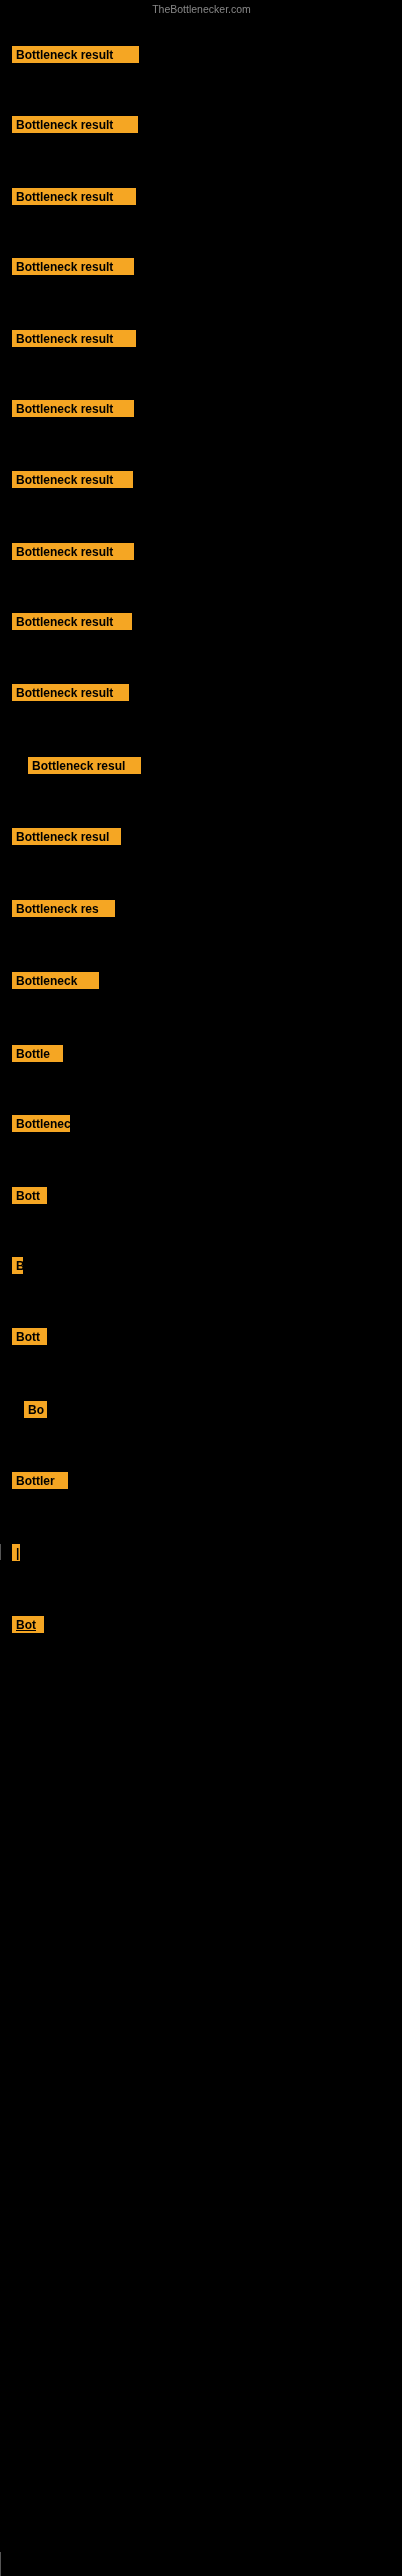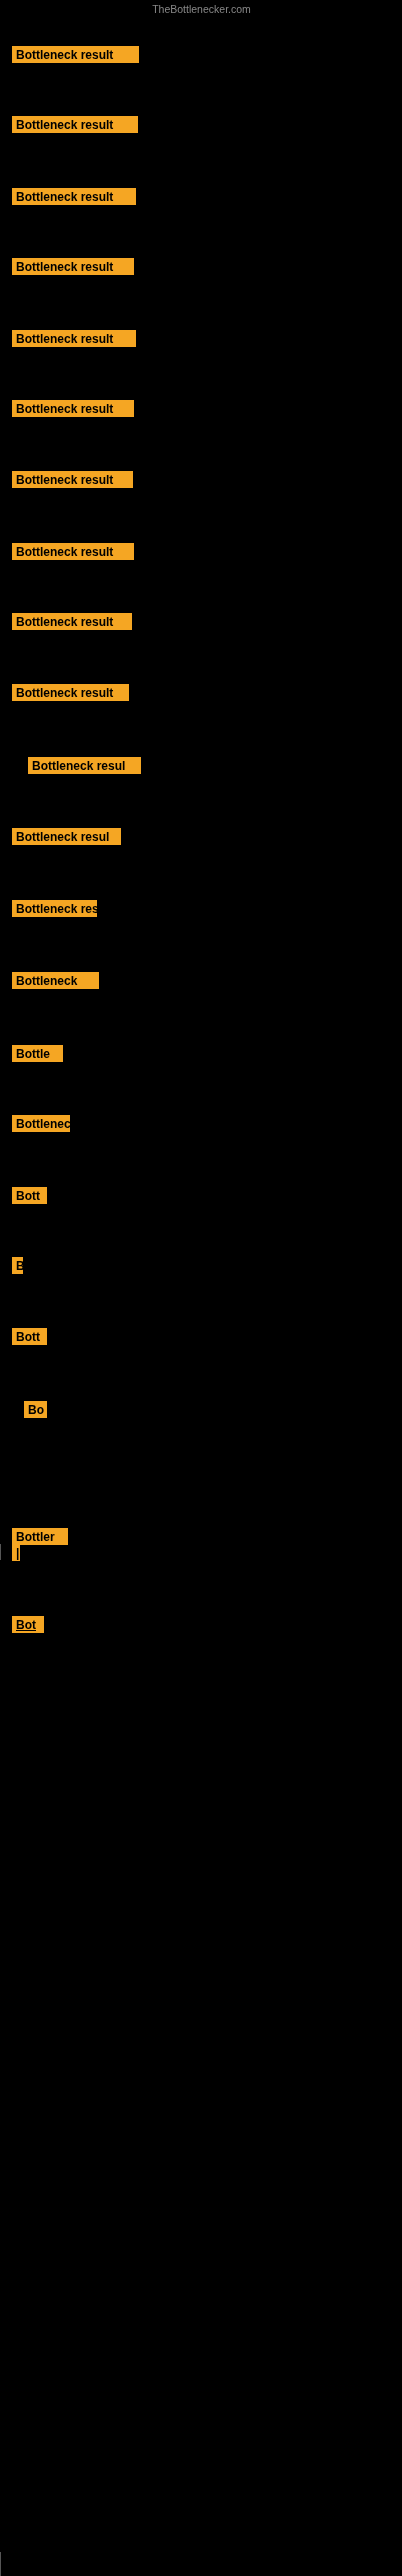--- a/index.html
+++ b/index.html
@@ -51,29 +51,29 @@
     <div class="bottleneck-badge" style="top: 188px; left: 0px; width: 124px; max-width: 124px;">Bottleneck result</div>
     <div class="bottleneck-badge" style="top: 258px; left: 0px; width: 122px; max-width: 122px;">Bottleneck result</div>
     <div class="bottleneck-badge" style="top: 330px; left: 0px; width: 124px; max-width: 124px;">Bottleneck result</div>
     <div class="bottleneck-badge" style="top: 400px; left: 0px; width: 122px; max-width: 122px;">Bottleneck result</div>
     <div class="bottleneck-badge" style="top: 471px; left: 0px; width: 121px; max-width: 121px;">Bottleneck result</div>
     <div class="bottleneck-badge" style="top: 543px; left: 0px; width: 122px; max-width: 122px;">Bottleneck result</div>
     <div class="bottleneck-badge" style="top: 613px; left: 0px; width: 120px; max-width: 120px;">Bottleneck result</div>
     <div class="bottleneck-badge" style="top: 684px; left: 0px; width: 117px; max-width: 117px;">Bottleneck result</div>
     <div class="bottleneck-badge" style="top: 757px; left: 16px; width: 113px; max-width: 113px;">Bottleneck resul</div>
     <div class="bottleneck-badge" style="top: 828px; left: 0px; width: 109px; max-width: 109px;">Bottleneck resul</div>
-    <div class="bottleneck-badge" style="top: 900px; left: 0px; width: 85px; max-width: 103px;">Bottleneck res</div>
+    <div class="bottleneck-badge" style="top: 900px; left: 0px; width: 103px; max-width: 103px;">Bottleneck res</div>
     <div class="bottleneck-badge" style="top: 972px; left: 0px; width: 87px; max-width: 87px;">Bottleneck</div>
     <div class="bottleneck-badge" style="top: 1045px; left: 0px; width: 51px; max-width: 55px;">Bottle</div>
     <div class="bottleneck-badge" style="top: 1115px; left: 0px; width: 58px; max-width: 71px;">Bottlenec</div>
     <div class="bottleneck-badge" style="top: 1187px; left: 0px; width: 35px; max-width: 35px;">Bott</div>
     <div class="bottleneck-badge" style="top: 1257px; left: 0px; width: 11.3px; max-width: 11.3px;">B</div>
     <div class="bottleneck-badge" style="top: 1328px; left: 0px; width: 35px; max-width: 35px;">Bott</div>
     <div class="bottleneck-badge" style="top: 1401px; left: 12px; width: 22.5px; max-width: 22.5px;">Bo</div>
-    <div class="bottleneck-badge" style="top: 1528px; left: 0px; width: 76px; max-width: 56px;">Bottler</div>
+    <div class="bottleneck-badge" style="top: 1472px; left: 0px; width: 76px; max-width: 56px;">Bottler</div>
     <div class="bottleneck-badge" style="top: 1544px; left: 0px; width: 3.2px; max-width: 3.2px;">|</div>
     <div class="bottleneck-badge" style="top: 1616px; left: 0px; width: 32px; max-width: 32px; text-decoration: underline;">Bot</div>
   </div>
 <div id="lines-container">
     <div class="vertical-line" style="top: 1544px; left: 0px; height: 16px;"></div>
     <div class="vertical-line" style="top: 2552px; left: 0px; height: 24px;"></div>
   </div>
 
 
 </body></html>

